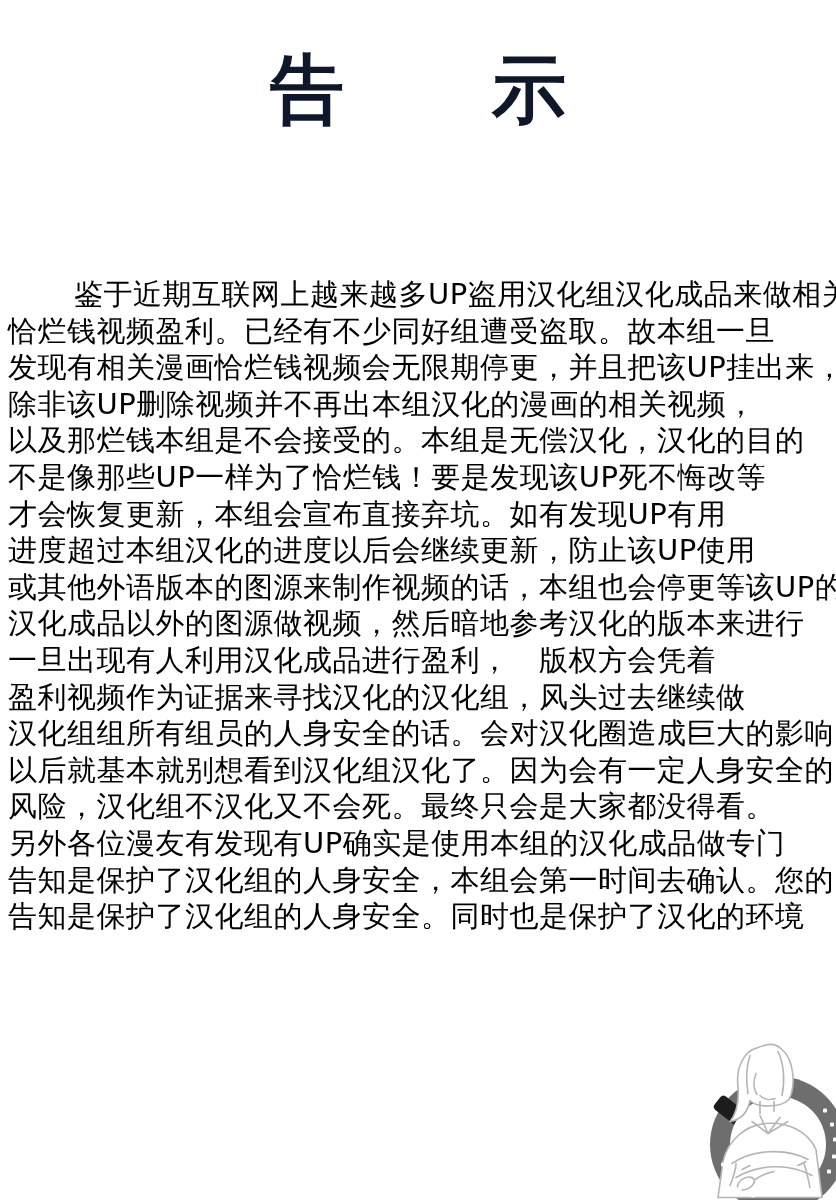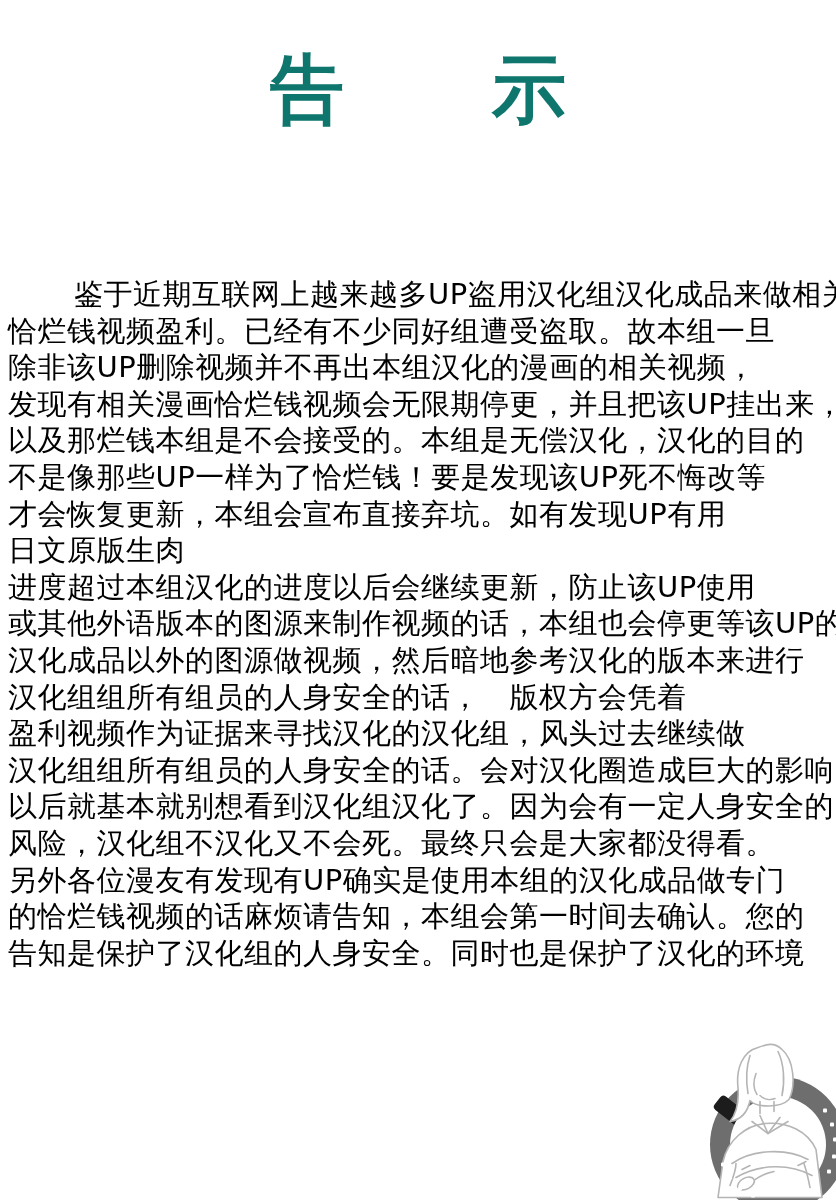--- a/index.html
+++ b/index.html
@@ -15,21 +15,21 @@
   }
   .title {
     position: absolute;
     top: 52px;
     left: 0;
     width: 100%;
     text-align: center;
     font-size: 74px;
     line-height: 1;
     font-weight: 900;
-    color: #0f766e;
+    color: #0f172a;
     z-index: 2;
     white-space: pre;
   }
   .body-text {
     position: absolute;
     top: 276px;
     left: 8px;
     right: 0;
     z-index: 2;
   }
@@ -55,36 +55,35 @@
 </head>
 <body>
 
 <div class="page">
 
   <div class="title">告　　示</div>
 
   <div class="body-text" id="notice-body">
       <div class="line indent">鉴于近期互联网上越来越多UP盗用汉化组汉化成品来做相关</div>
       <div class="line">恰烂钱视频盈利。已经有不少同好组遭受盗取。故本组一旦</div>
+      <div class="line">发现有相关漫画恰烂钱视频会无限期停更，并且把该UP挂出来，</div>
       <div class="line">除非该UP删除视频并不再出本组汉化的漫画的相关视频，</div>
-      <div class="line">发现有相关漫画恰烂钱视频会无限期停更，并且把该UP挂出来，</div>
       <div class="line">以及那烂钱本组是不会接受的。本组是无偿汉化，汉化的目的</div>
       <div class="line">不是像那些UP一样为了恰烂钱！要是发现该UP死不悔改等</div>
       <div class="line">才会恢复更新，本组会宣布直接弃坑。如有发现UP有用</div>
-      <div class="line">日文原版生肉</div>
       <div class="line">进度超过本组汉化的进度以后会继续更新，防止该UP使用</div>
       <div class="line">或其他外语版本的图源来制作视频的话，本组也会停更等该UP的</div>
       <div class="line">汉化成品以外的图源做视频，然后暗地参考汉化的版本来进行</div>
-      <div class="line">汉化组组所有组员的人身安全的话，　版权方会凭着</div>
+      <div class="line">一旦出现有人利用汉化成品进行盈利，　版权方会凭着</div>
       <div class="line">盈利视频作为证据来寻找汉化的汉化组，风头过去继续做</div>
       <div class="line">汉化组组所有组员的人身安全的话。会对汉化圈造成巨大的影响，</div>
       <div class="line">以后就基本就别想看到汉化组汉化了。因为会有一定人身安全的</div>
       <div class="line">风险，汉化组不汉化又不会死。最终只会是大家都没得看。</div>
       <div class="line">另外各位漫友有发现有UP确实是使用本组的汉化成品做专门</div>
-      <div class="line">的恰烂钱视频的话麻烦请告知，本组会第一时间去确认。您的</div>
+      <div class="line">告知是保护了汉化组的人身安全，本组会第一时间去确认。您的</div>
       <div class="line">告知是保护了汉化组的人身安全。同时也是保护了汉化的环境</div>
     </div>
 
   <svg class="badge" viewBox="0 0 146 160" width="146" height="160" aria-hidden="true">
 
     <circle cx="88" cy="107" r="68" fill="#6e6e6e"></circle>
 
     <g transform="rotate(38 42 74)">
       <rect x="24" y="66" width="38" height="17" rx="4" fill="#1c1c1c"></rect>
     </g>

